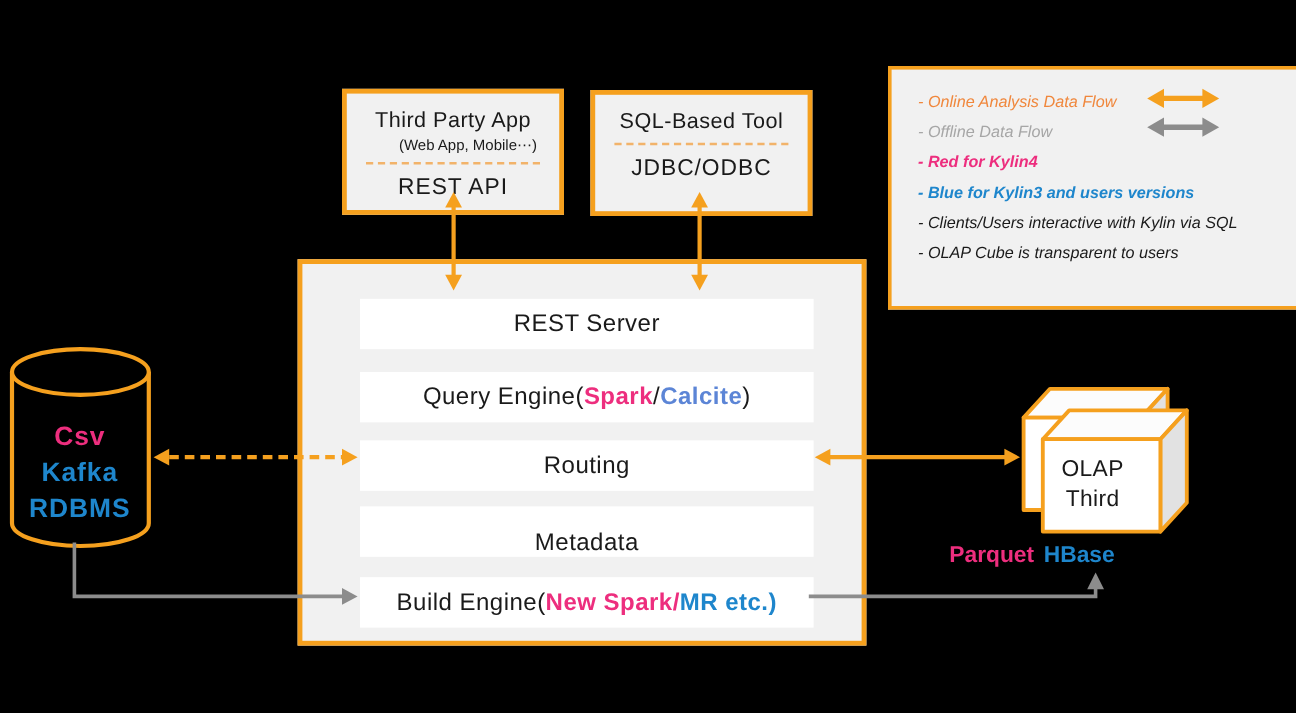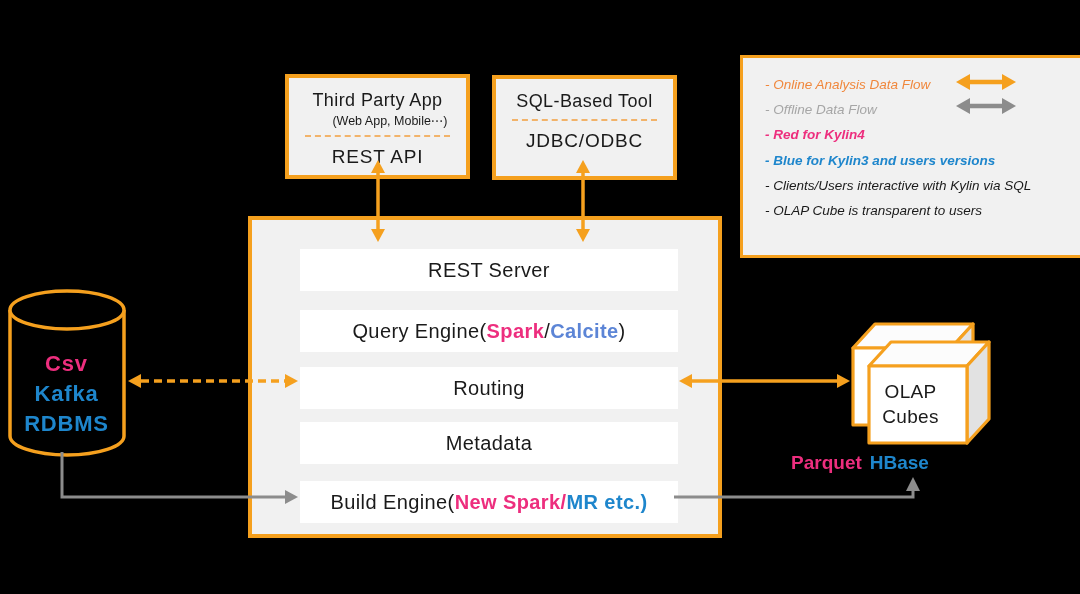--- a/index.html
+++ b/index.html
@@ -43,21 +43,21 @@
     position:absolute;left:248px;top:216px;width:474px;height:322px;box-sizing:border-box;
     background:var(--panel-bg);border:4px solid var(--orange);
   }
   .server-row{
     position:absolute;left:48px;width:378px;height:42px;
     background:var(--row-bg);
     display:flex;align-items:center;justify-content:center;
     font-size:20px;letter-spacing:.4px;color:var(--text-black);white-space:pre;
   }
   #row-rest{top:29px;} #row-query{top:90px;} #row-routing{top:147px;}
-  #row-metadata{top:202px;} #row-build{top:261px;}
+  #row-metadata{top:202px;align-items:flex-end;} #row-build{top:261px;}
 
   
   #source-labels{
     position:absolute;left:8px;top:349px;width:117px;text-align:center;
     font-size:22px;font-weight:700;letter-spacing:.8px;line-height:30px;z-index:6;
   }
   #cube-label{
     position:absolute;left:869px;top:379px;width:83px;text-align:center;
     font-size:19px;letter-spacing:.3px;line-height:25px;color:var(--text-black);z-index:6;
   }
@@ -115,21 +115,21 @@
   </div>
 
   <div id="source-labels">
     <div class="c-pink">Csv</div>
     <div class="c-blue">Kafka</div>
     <div class="c-blue">RDBMS</div>
   </div>
 
   <div id="cube-label">
     <div>OLAP</div>
-    <div>Cubes</div>
+    <div>Third</div>
   </div>
 
   <div id="storage-formats"><span class="c-pink">Parquet</span><span class="c-blue">HBase</span></div>
 
   <svg id="overlay" width="1080" height="594" viewBox="0 0 1080 594">
 
     <g>
       <path class="cyl" d="M 10 310 L 10 436 A 57 19 0 0 0 124 436 L 124 310"></path>
       <ellipse class="cyl" cx="67" cy="310" rx="57" ry="19"></ellipse>
     </g>

